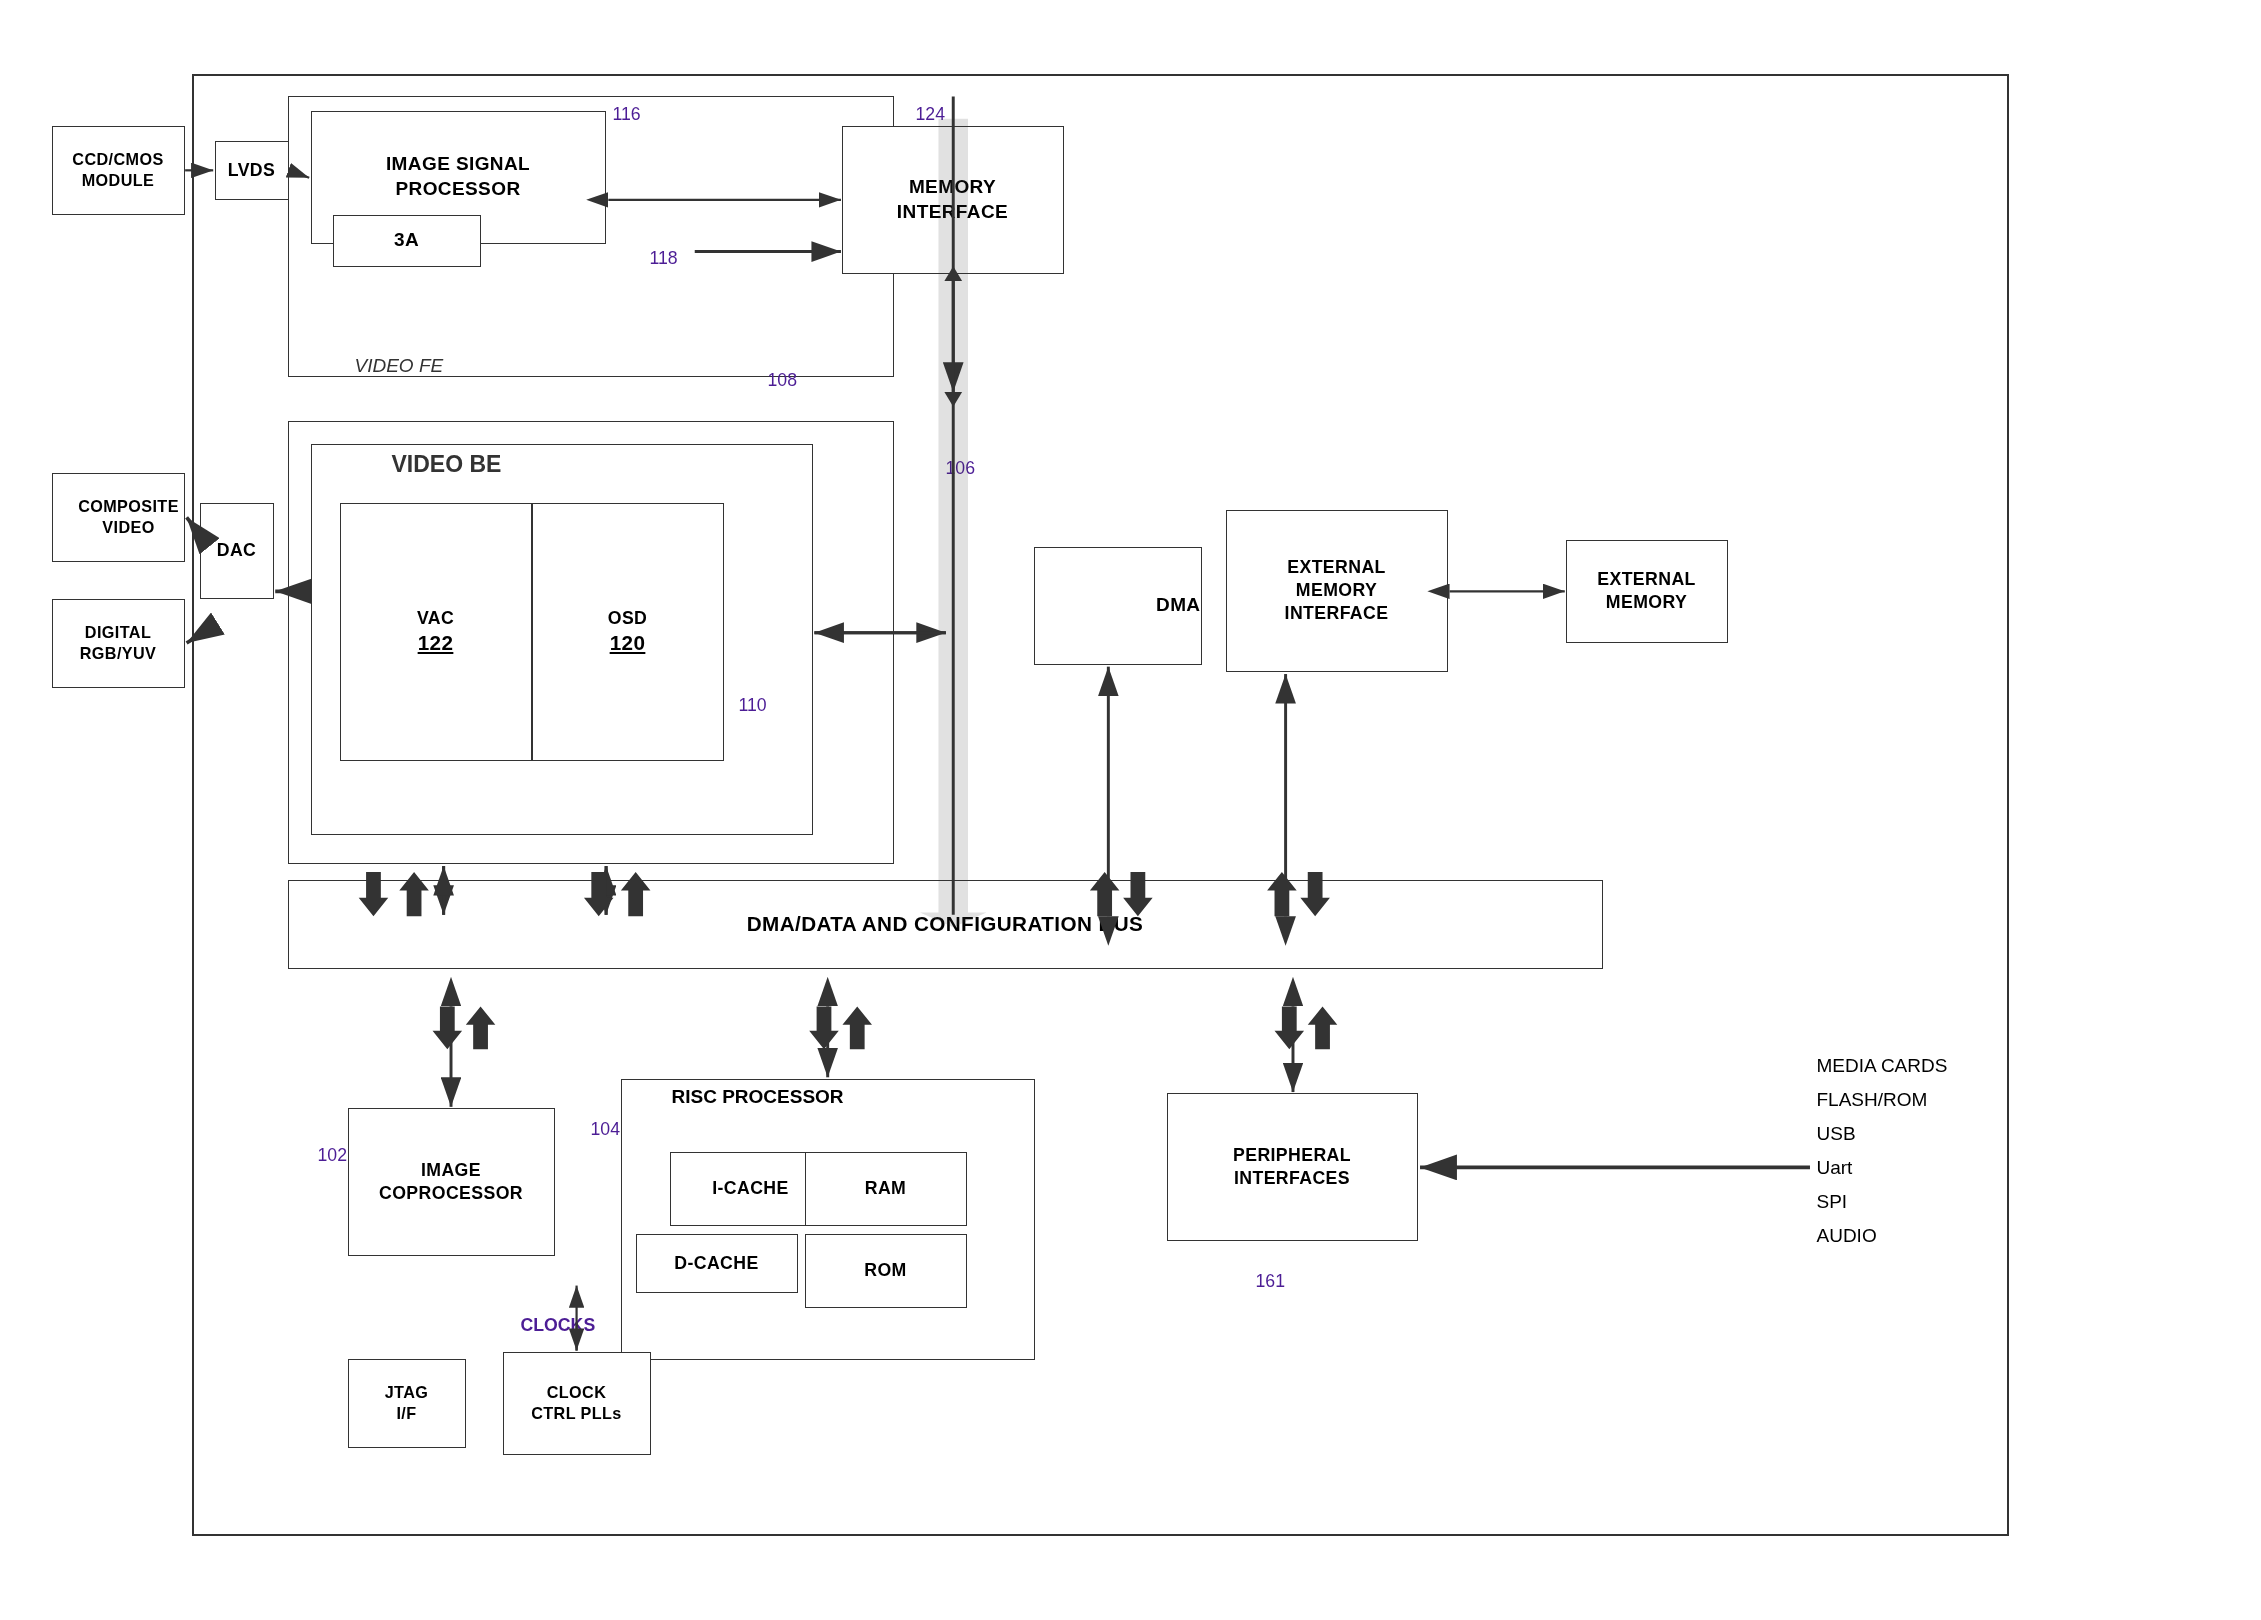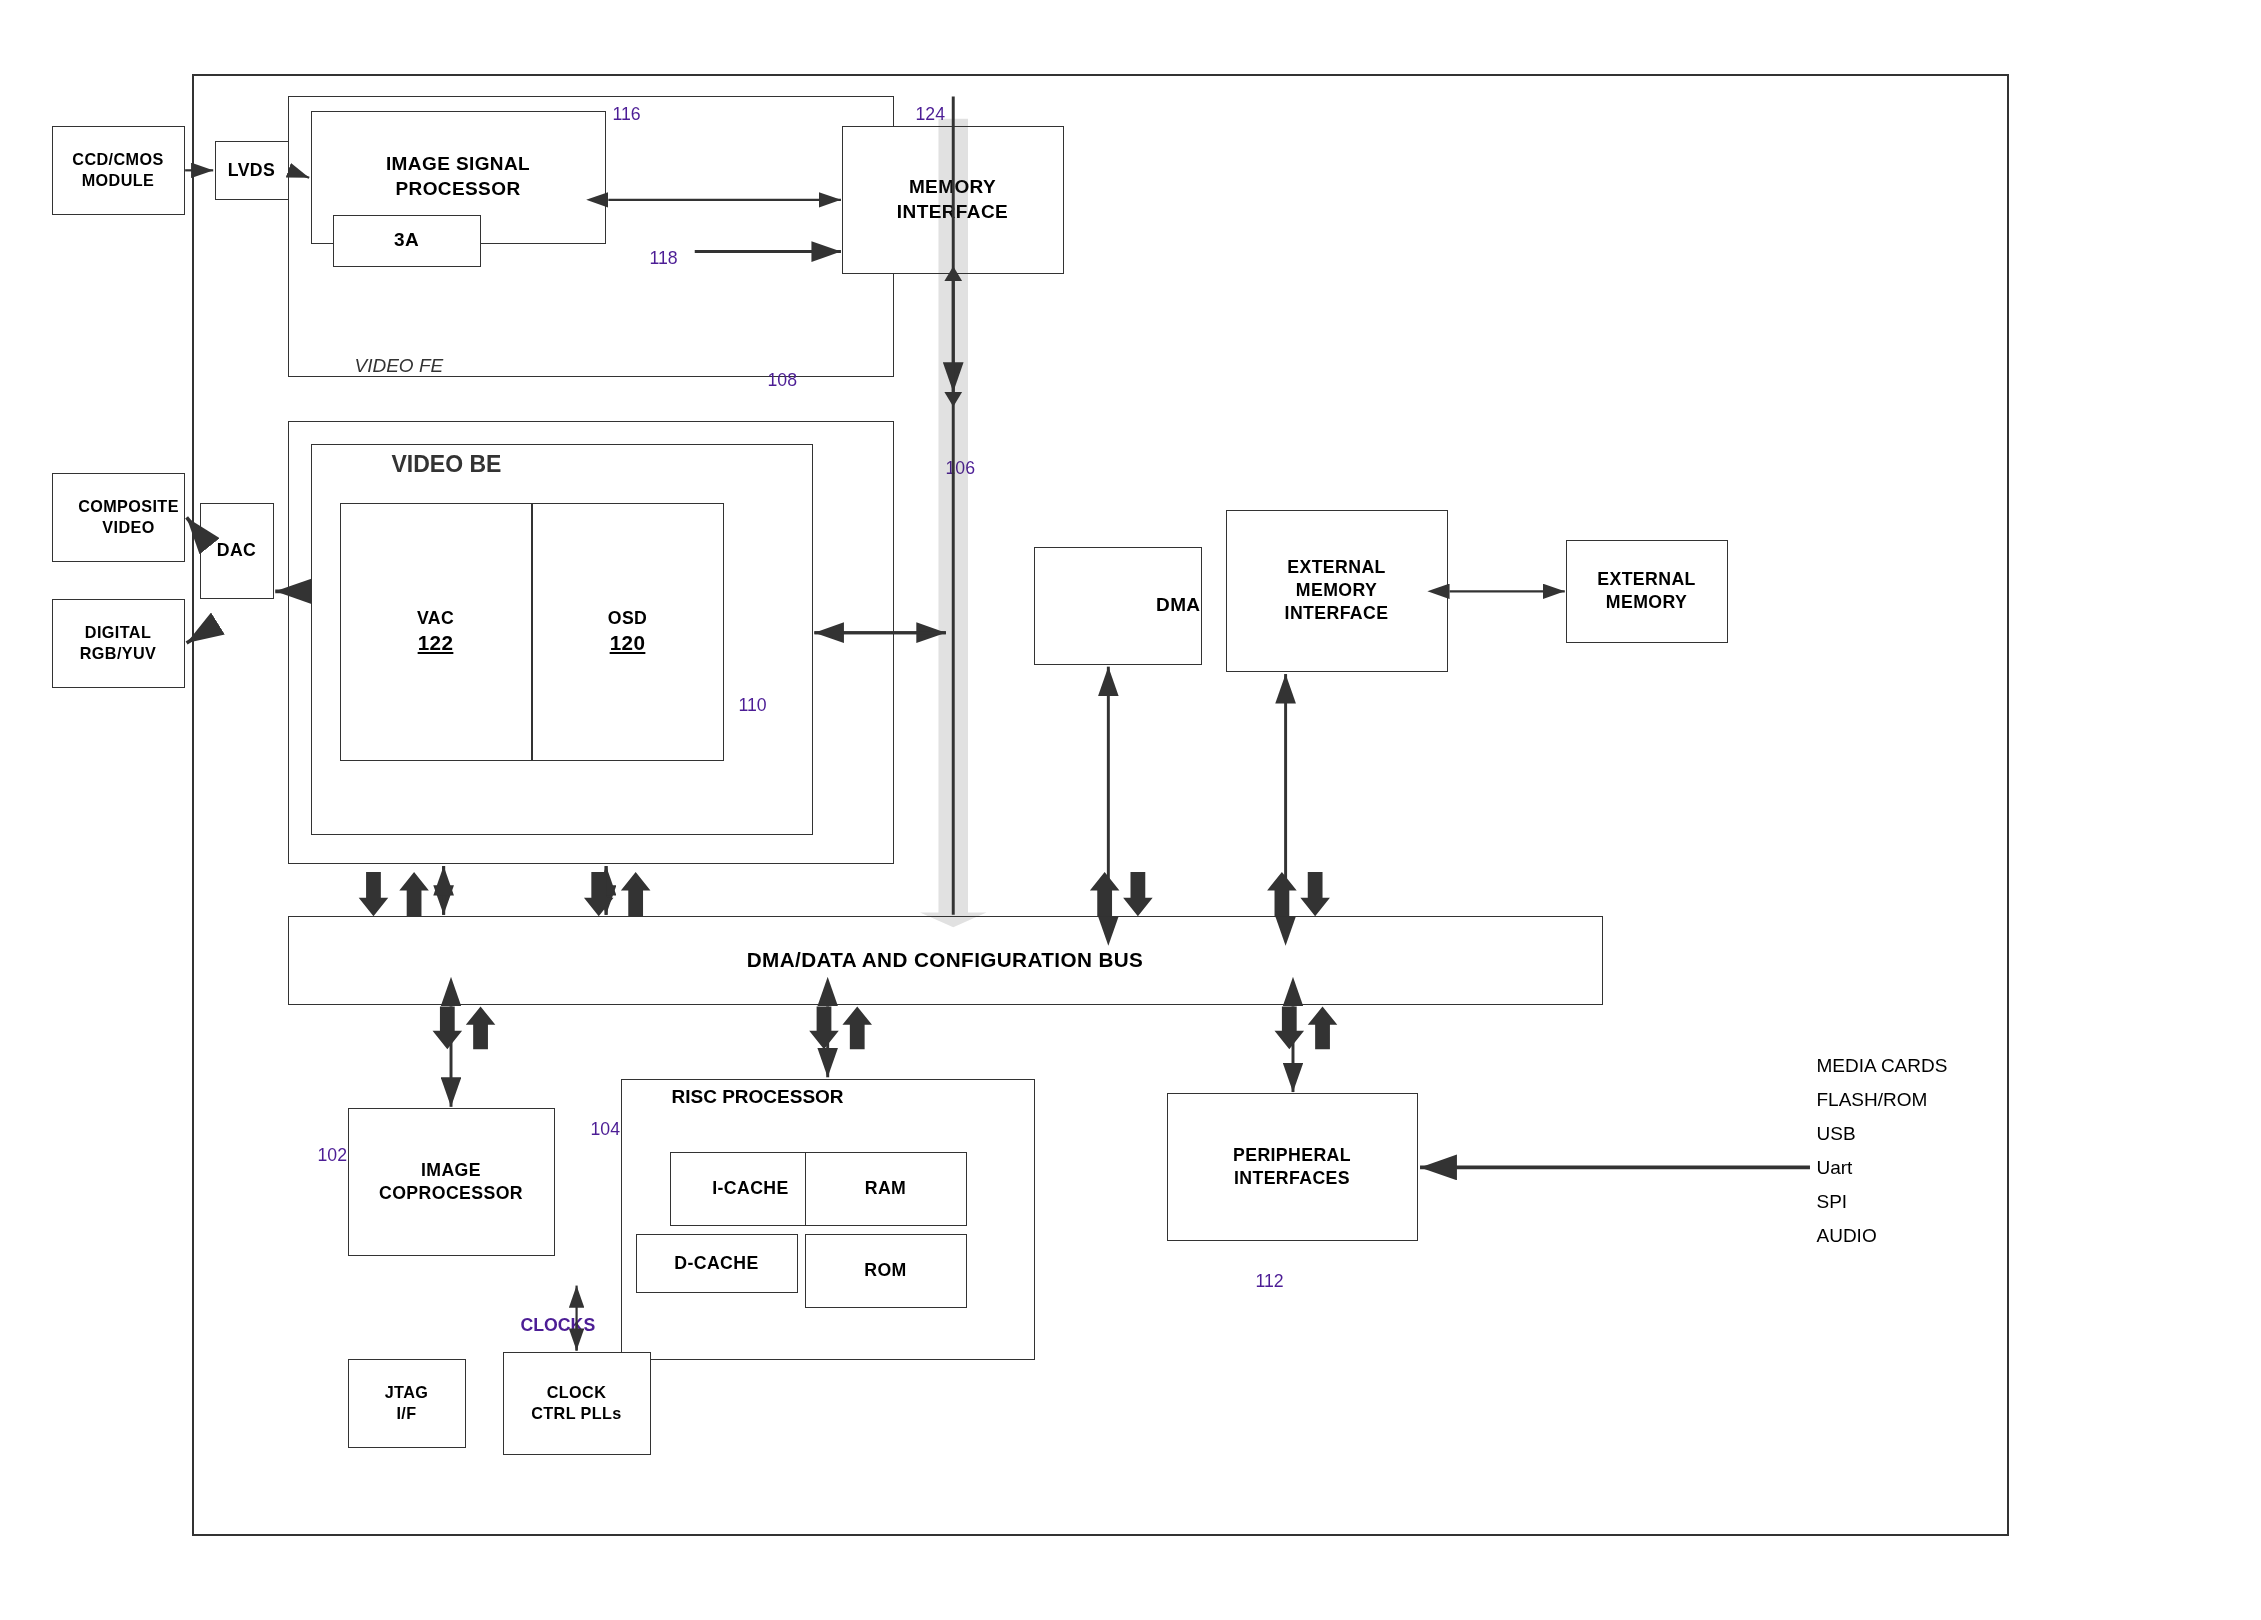--- a/index.html
+++ b/index.html
@@ -151,21 +151,21 @@
     <span style="font-size:17.7px; white-space:pre-line;">EXTERNAL
 MEMORY
 INTERFACE</span>
   </div>
 
   <div class="box" style="left:1536px; top:510px; width:162px; height:103px;">
     <span style="font-size:17.7px; white-space:pre-line;">EXTERNAL
 MEMORY</span>
   </div>
 
-  <div class="box" style="left:258px; top:886px; width:1315px; height:89px;">
+  <div class="box" style="left:258px; top:850px; width:1315px; height:89px;">
     <span style="font-size:20.7px;">DMA/DATA AND CONFIGURATION BUS</span>
   </div>
 
   <div class="box" style="left:318px; top:1078px; width:207px; height:148px;">
     <span style="font-size:17.7px; white-space:pre-line;">IMAGE
 COPROCESSOR</span>
   </div>
 
   <div class="label-outside" style="left:288px; top:1115px;">102</div>
 
@@ -190,21 +190,21 @@
     <span style="font-size:17.7px;">ROM</span>
   </div>
 
   <div class="label-outside" style="left:561px; top:1089px;">104</div>
 
   <div class="box" style="left:1137px; top:1063px; width:251px; height:148px;">
     <span style="font-size:17.7px; white-space:pre-line;">PERIPHERAL
 INTERFACES</span>
   </div>
 
-  <div class="label-outside" style="left:1226px; top:1241px;">112</div>
+  <div class="label-outside" style="left:1226px; top:1241px;">161</div>
 
   <div class="box" style="left:318px; top:1329px; width:118px; height:89px;">
     <span style="font-size:16.2px; white-space:pre-line;">JTAG
 I/F</span>
   </div>
 
   <div class="box" style="left:473px; top:1322px; width:148px; height:103px;">
     <span style="font-size:16.2px; white-space:pre-line;">CLOCK
 CTRL PLLs</span>
   </div>

